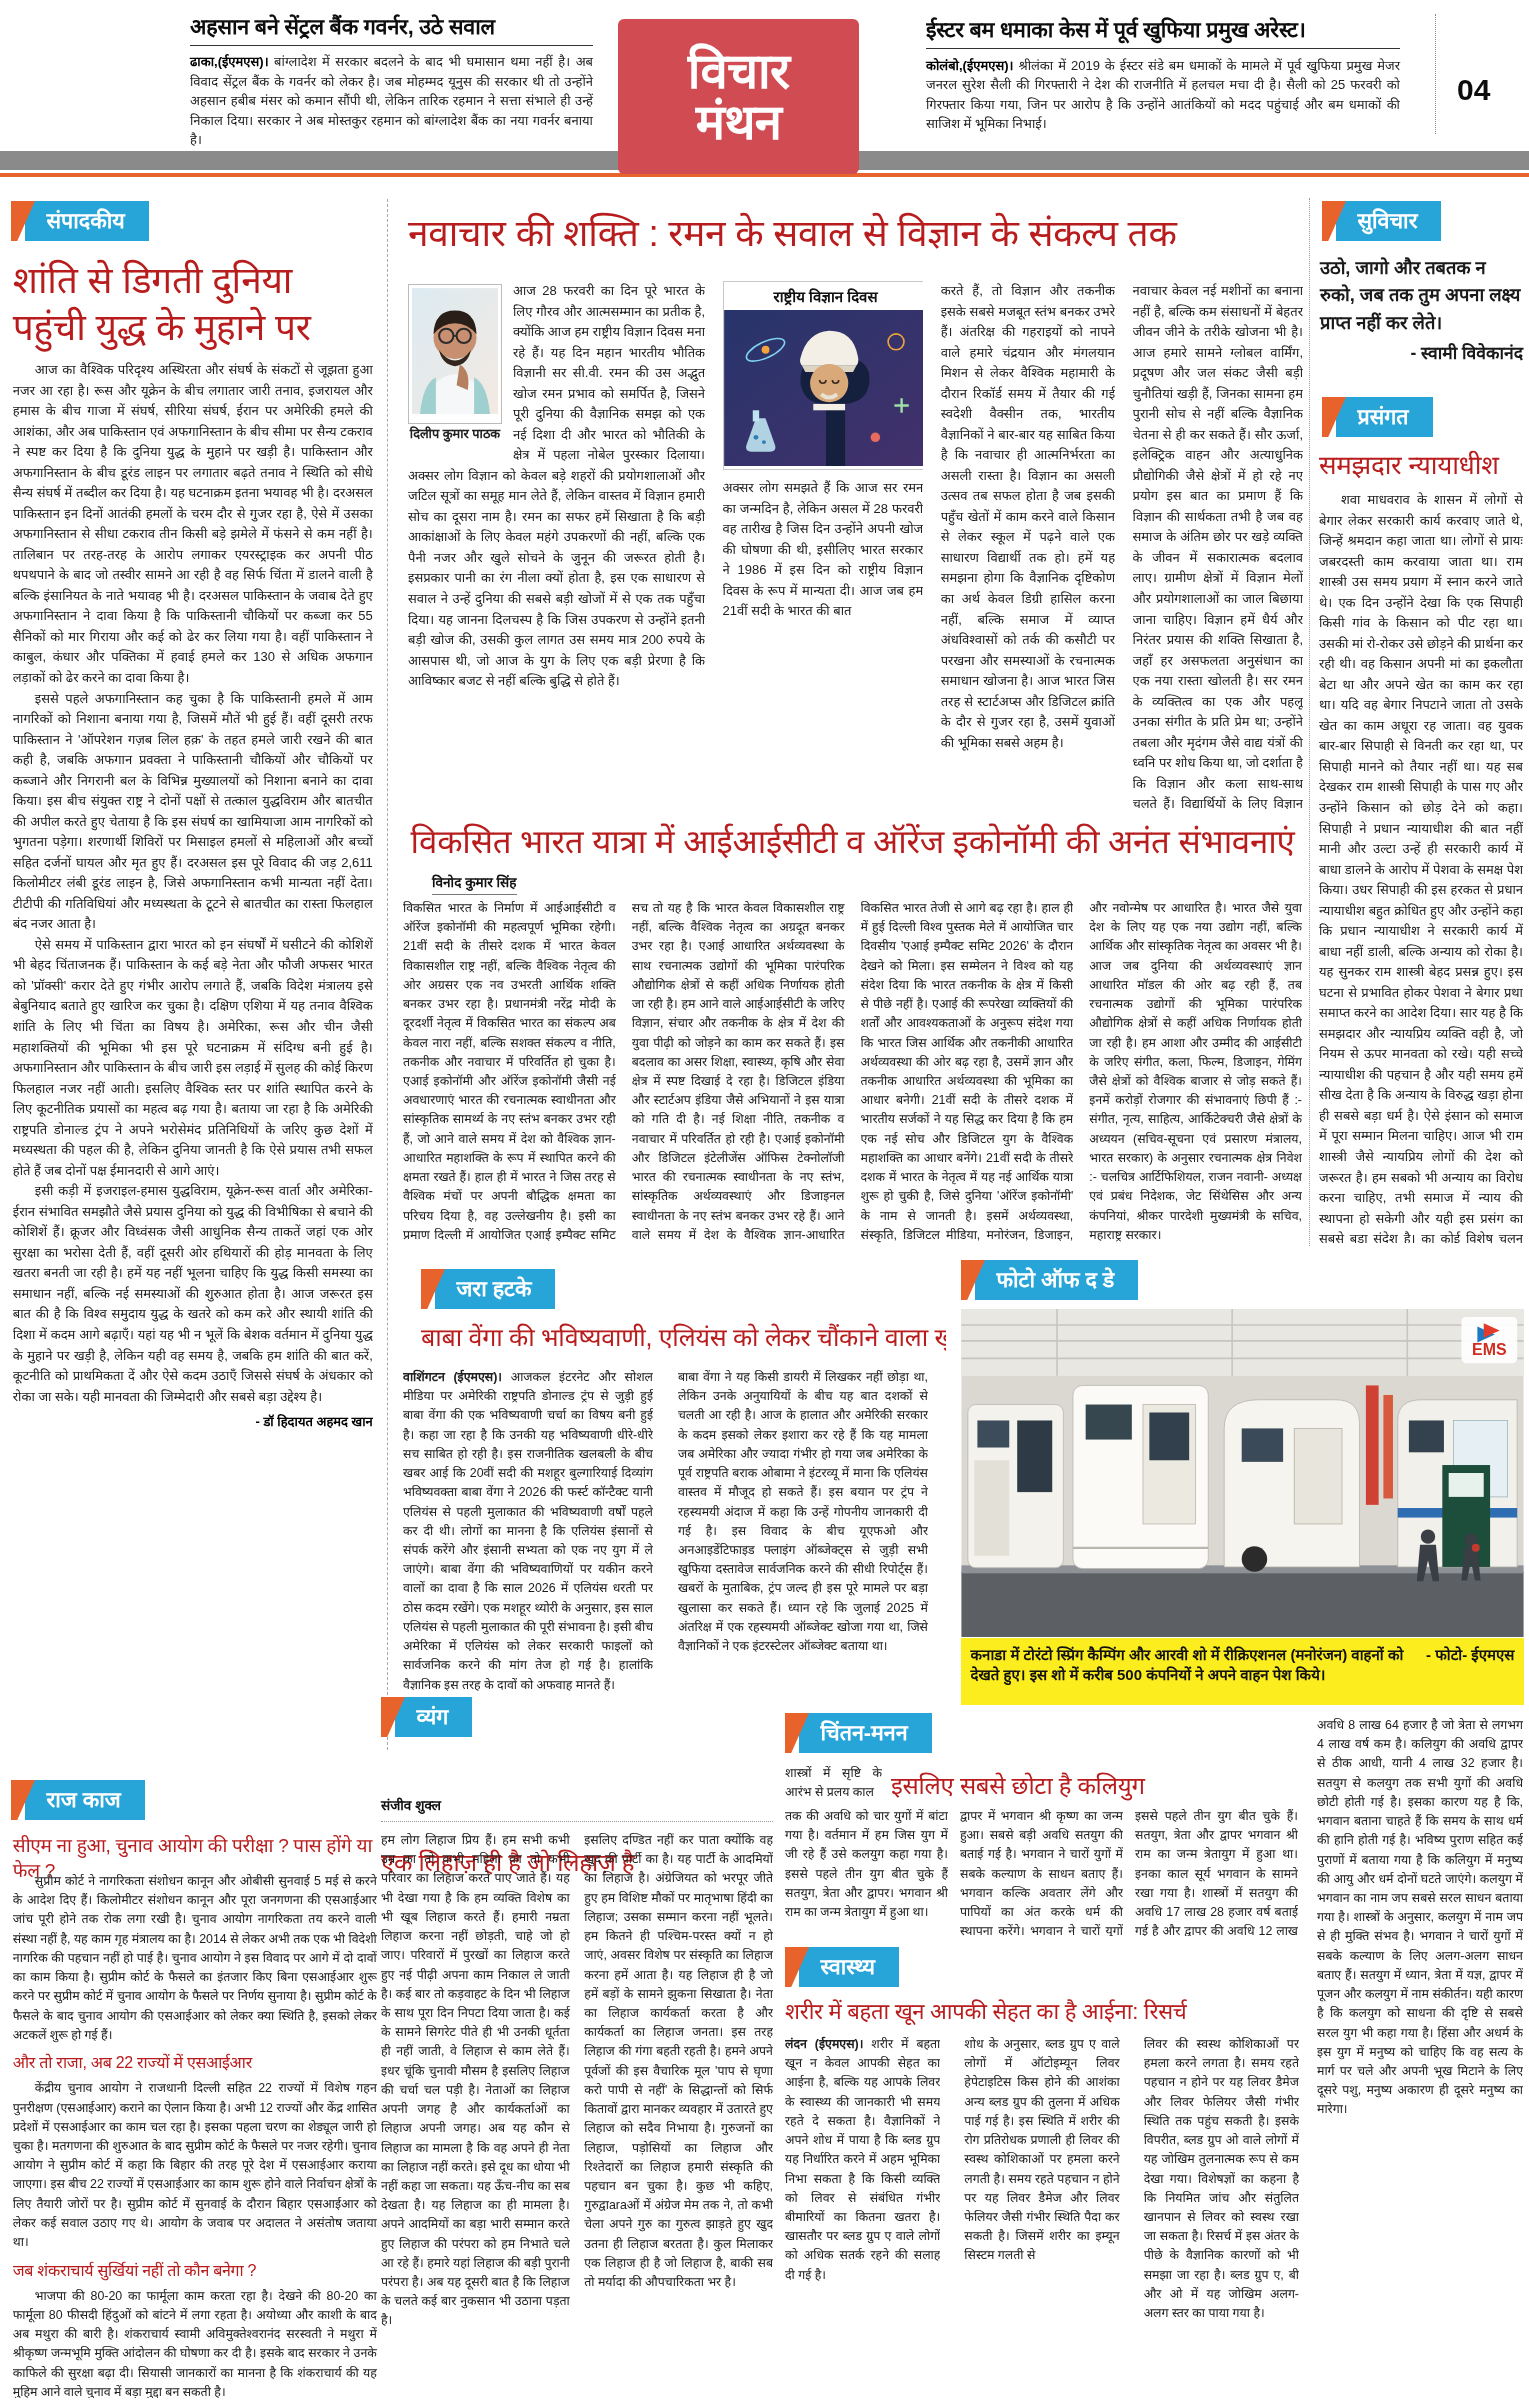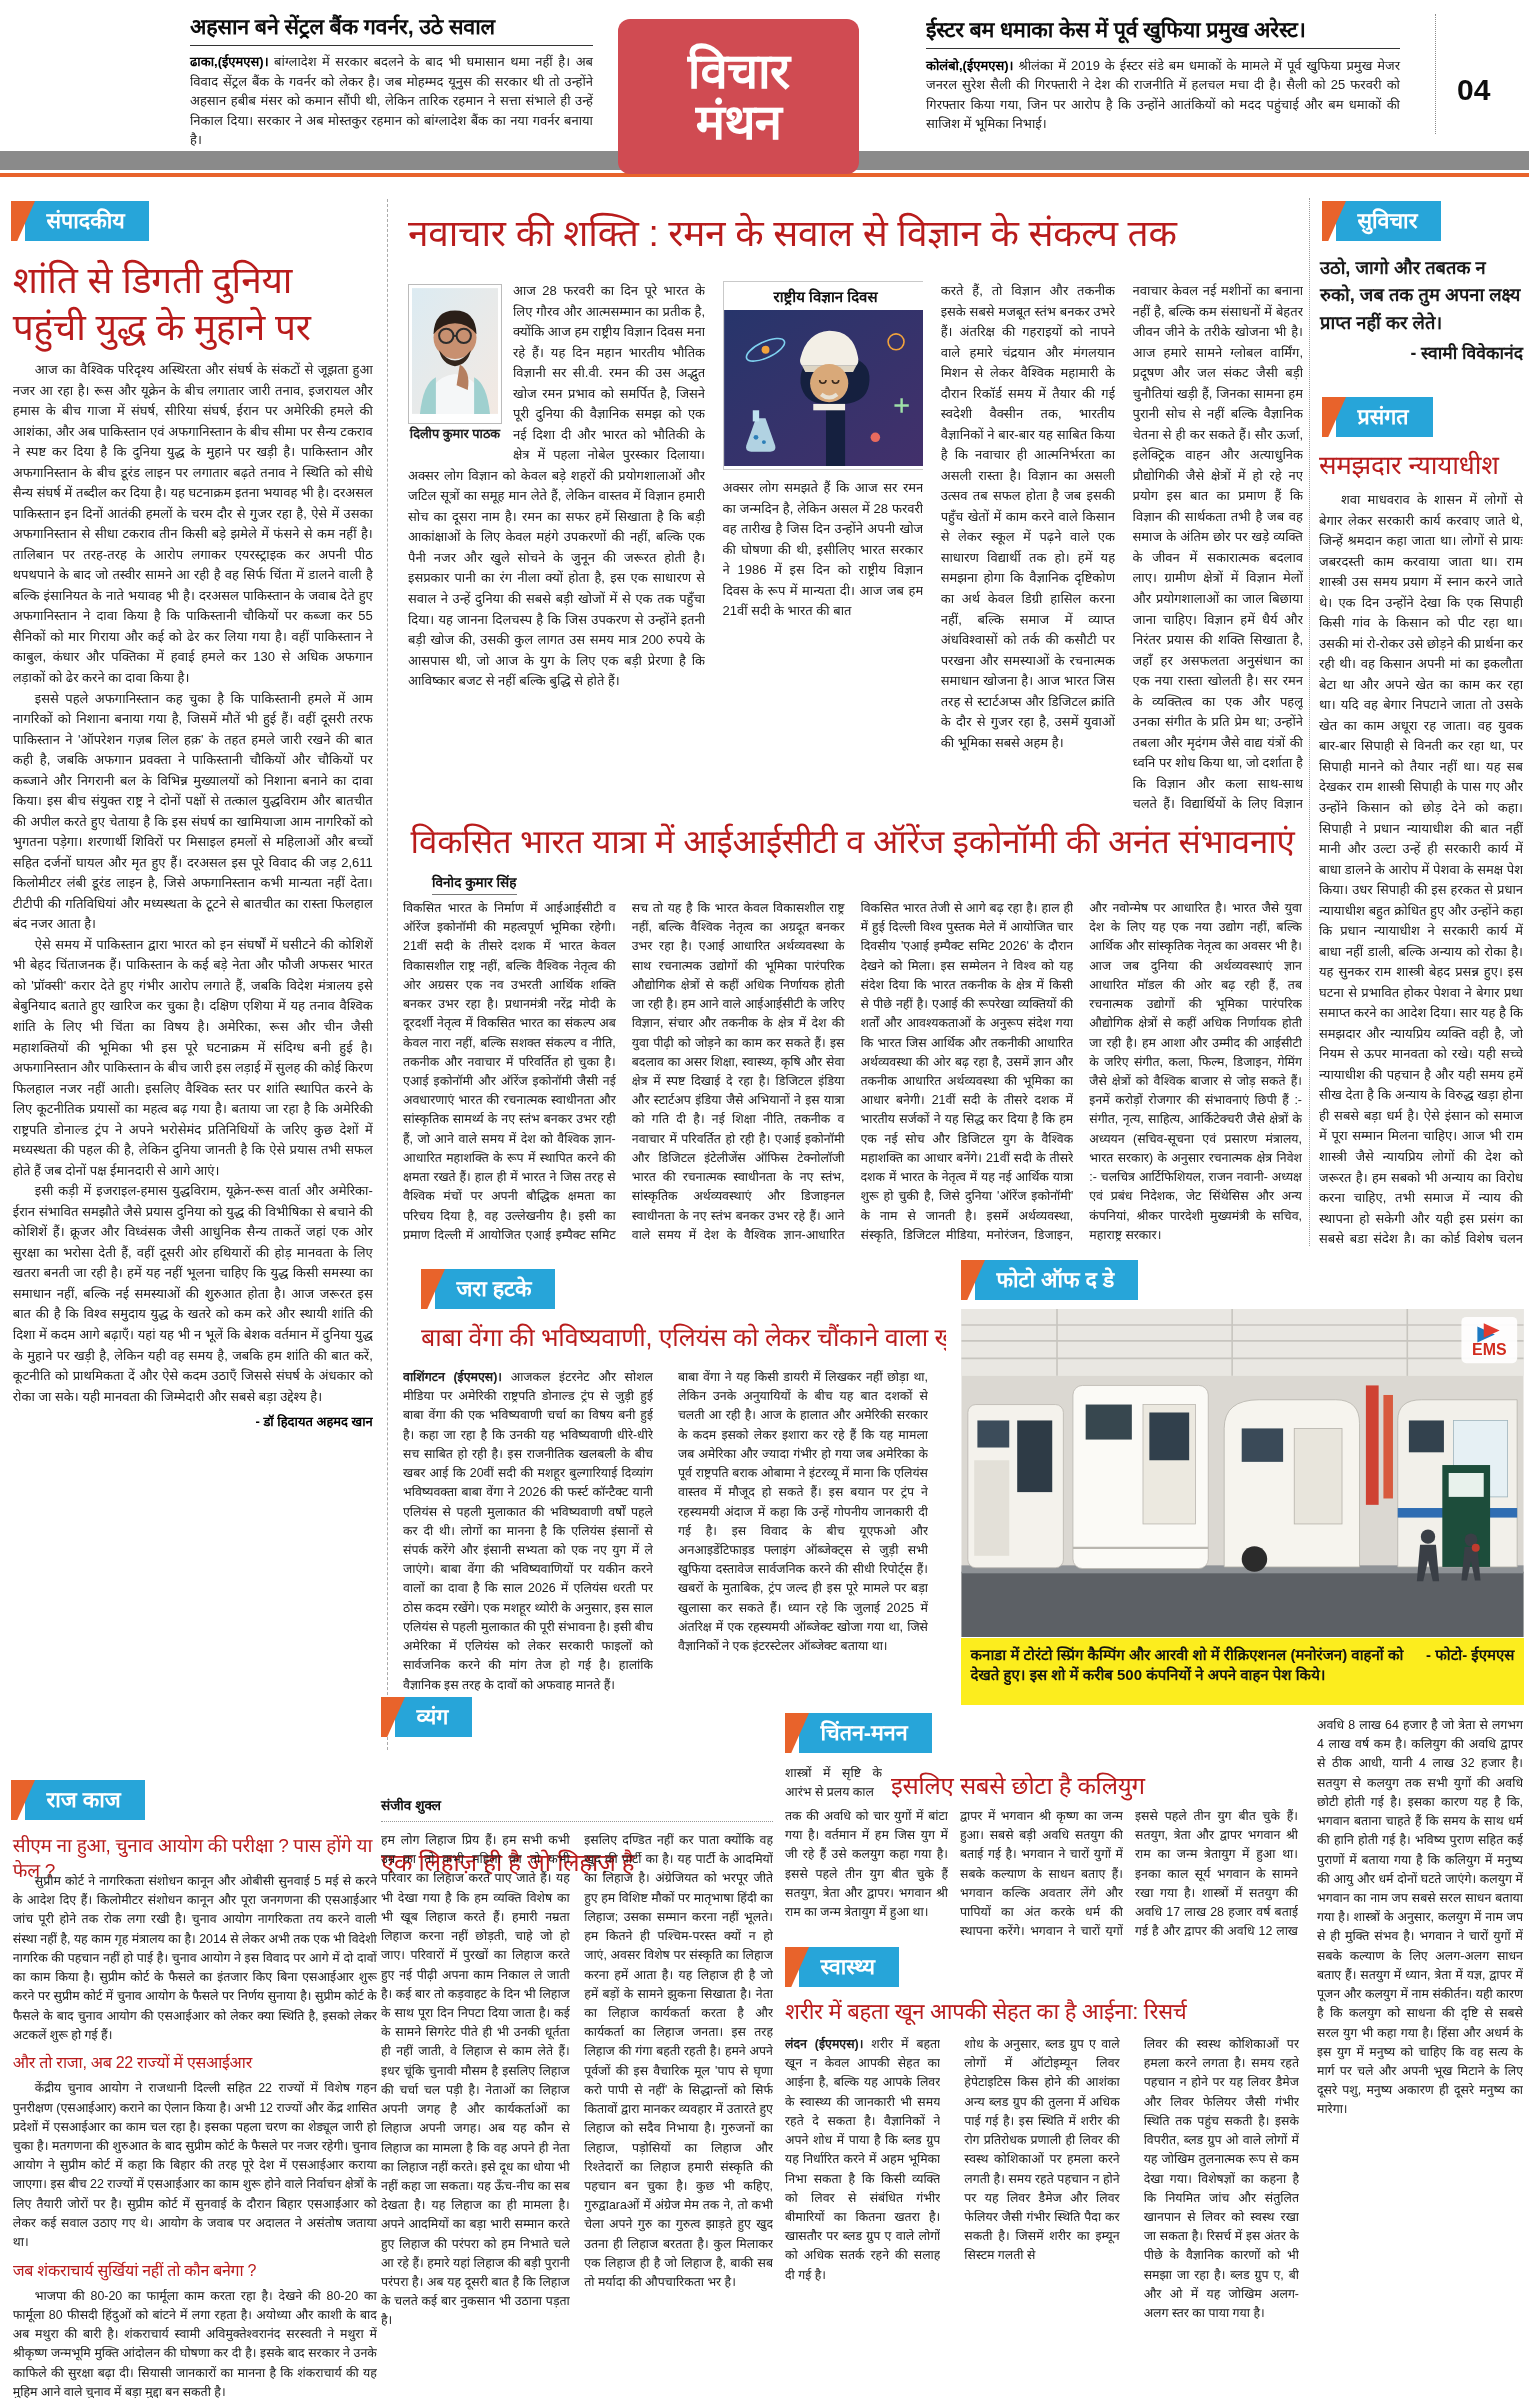--- a/index.html
+++ b/index.html
@@ -16,21 +16,21 @@
   .diamonds{margin-top:11px;color:#e8632b;font-size:12px;line-height:1}
   .diamonds .big{font-size:19px;vertical-align:middle}
   .mday{margin-top:12.8px;font-size:16.7px;font-weight:bold;color:#222}
   .mdate{font-size:18.3px;font-weight:bold;color:#222;margin-top:1.6px}
 
   .brief h3{font-size:21.5px;font-weight:bold;color:#0d0d0d;border-bottom:1.6px solid #333;
             padding-bottom:4.8px;margin-bottom:6.4px;letter-spacing:-0.2px;white-space:nowrap;overflow:hidden}
   .brief p{font-size:13px;line-height:1.5;color:#222}
   .brief b{color:#000}
 
-  .banner{background:#d04b52;border-radius:12px;color:#fff;text-align:center;
+  .banner{background:#d04b52;border-radius:6px;color:#fff;text-align:center;
           display:flex;flex-direction:column;justify-content:center;z-index:5}
   .banner div{font-size:49px;font-weight:bold;line-height:1.04;letter-spacing:-0.8px}
 
   .graybar{background:#8a8a8a}
   .orangerule{background:#e8632b}
   .pgnum{font-size:30px;font-weight:bold;color:#0d0d0d}
   .vdot{border-left:1.6px dotted #8a8a8a}
 
   
   .sec-label{display:inline-flex;align-items:stretch;height:40px}

